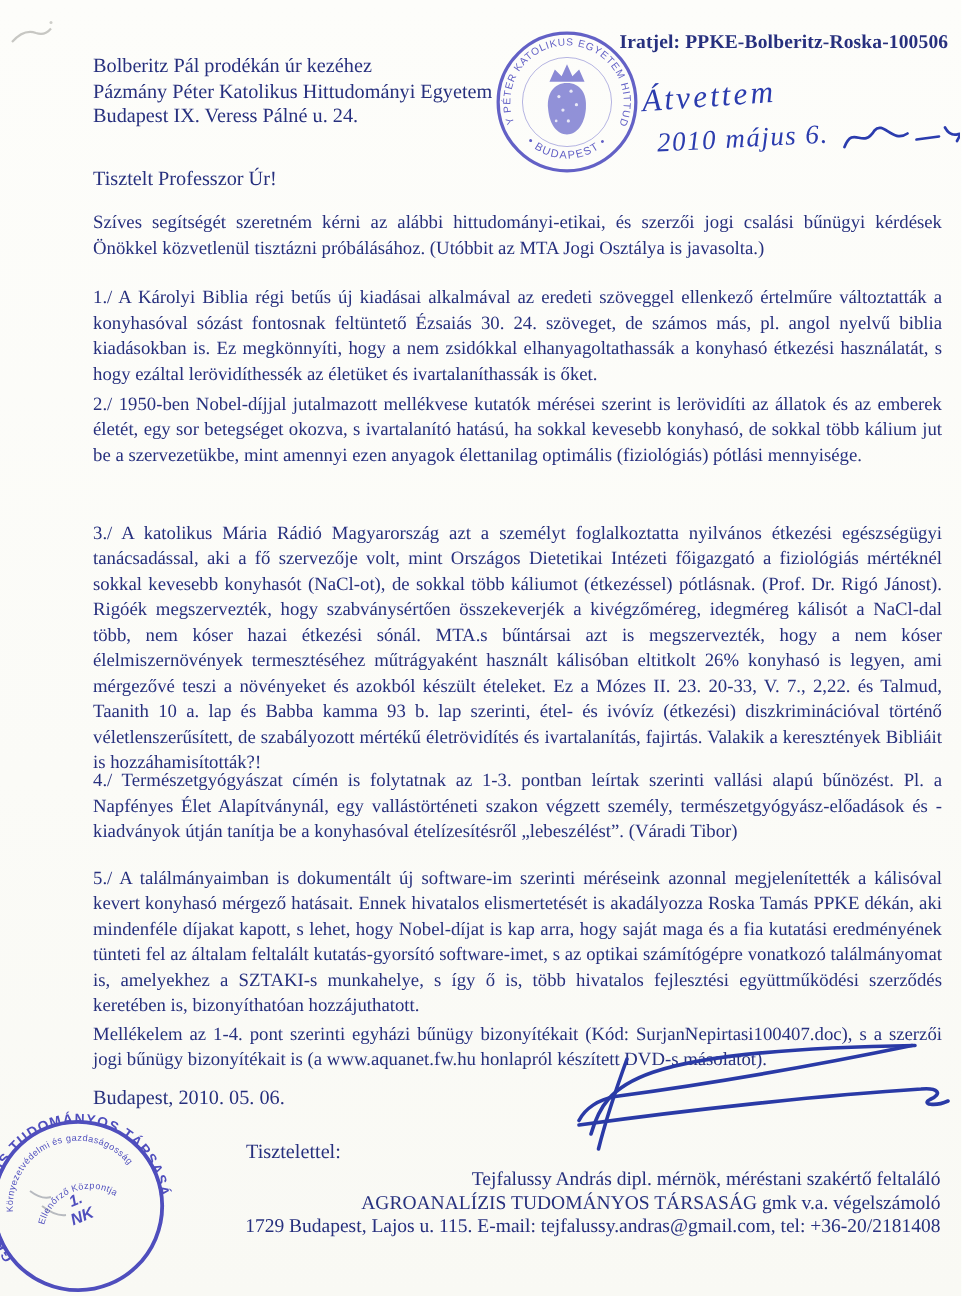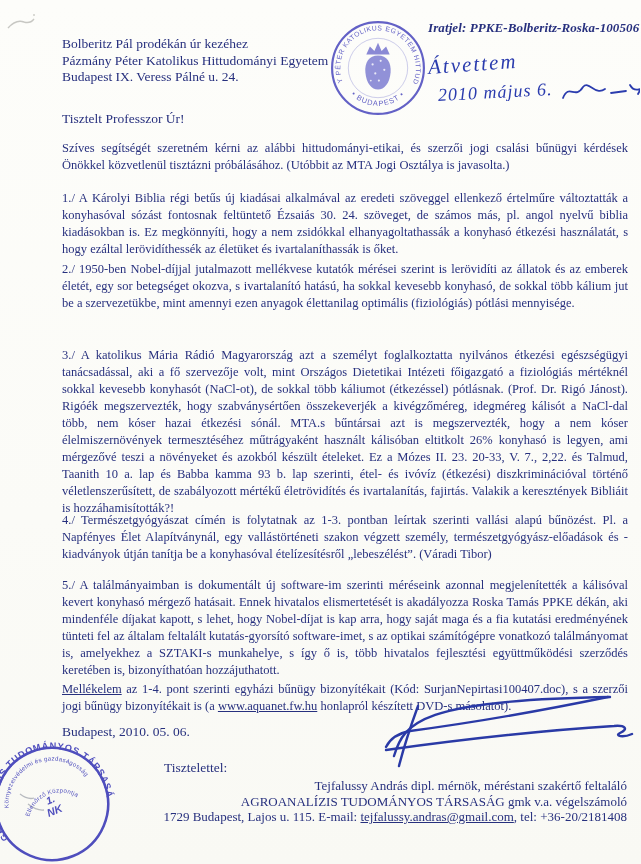--- a/index.html
+++ b/index.html
@@ -6,30 +6,30 @@
   .page{
     position:relative;
     width:641px;height:864px;
     background:linear-gradient(180deg,#fdfdfa 0%,#fbfbf7 60%,#f9f9f4 100%);
     overflow:hidden;
     font-family:"Liberation Serif","DejaVu Serif",serif;
     color:#27307e;
   }
   .abs{position:absolute;}
   .recipient{left:62px;top:36px;font-size:13.5px;line-height:16.5px;}
-  .iratjel{left:428px;top:20px;font-size:13px;font-weight:bold;letter-spacing:.1px;font-style:italic;}
+  .iratjel{left:413px;top:20px;font-size:13px;font-weight:bold;letter-spacing:.1px;}
   .greeting{left:62px;top:111px;font-size:13.5px;text-align:center;}
   .para{
     left:62px;width:566px;
     font-size:12.5px;line-height:17px;
     text-align:justify;
   }
   .p1{top:140px;} .p2{top:190px;} .p3{top:261px;} .p4{top:347px;}
   .p5{top:512px;} .p6{top:577px;} .p7{top:681px;}
-  .u{text-decoration:underline;}
+  .u{}
   .dateline{left:62px;top:724px;font-size:13.5px;}
   .closing{left:164px;top:760px;font-size:13.5px;}
   .sigblock{left:100px;top:778px;width:527px;text-align:right;font-size:13px;line-height:15.5px;}
   .stamp-top{left:324px;top:14px;width:108px;height:108px;opacity:.88;pointer-events:none;}
   .stamp-bottom{left:-12px;top:740px;width:128px;height:128px;opacity:.9;transform:rotate(-22deg);pointer-events:none;}
   .hand{color:#2b3cae;font-style:italic;pointer-events:none;}
   .hand1{left:428px;top:52px;font-size:21px;transform:rotate(-4deg);letter-spacing:2px;}
   .hand2{left:438px;top:82px;font-size:18px;transform:rotate(-3deg);letter-spacing:1px;}
   .hand-squiggle{left:560px;top:80px;pointer-events:none;}
   .big-signature{left:378px;top:688px;pointer-events:none;}

